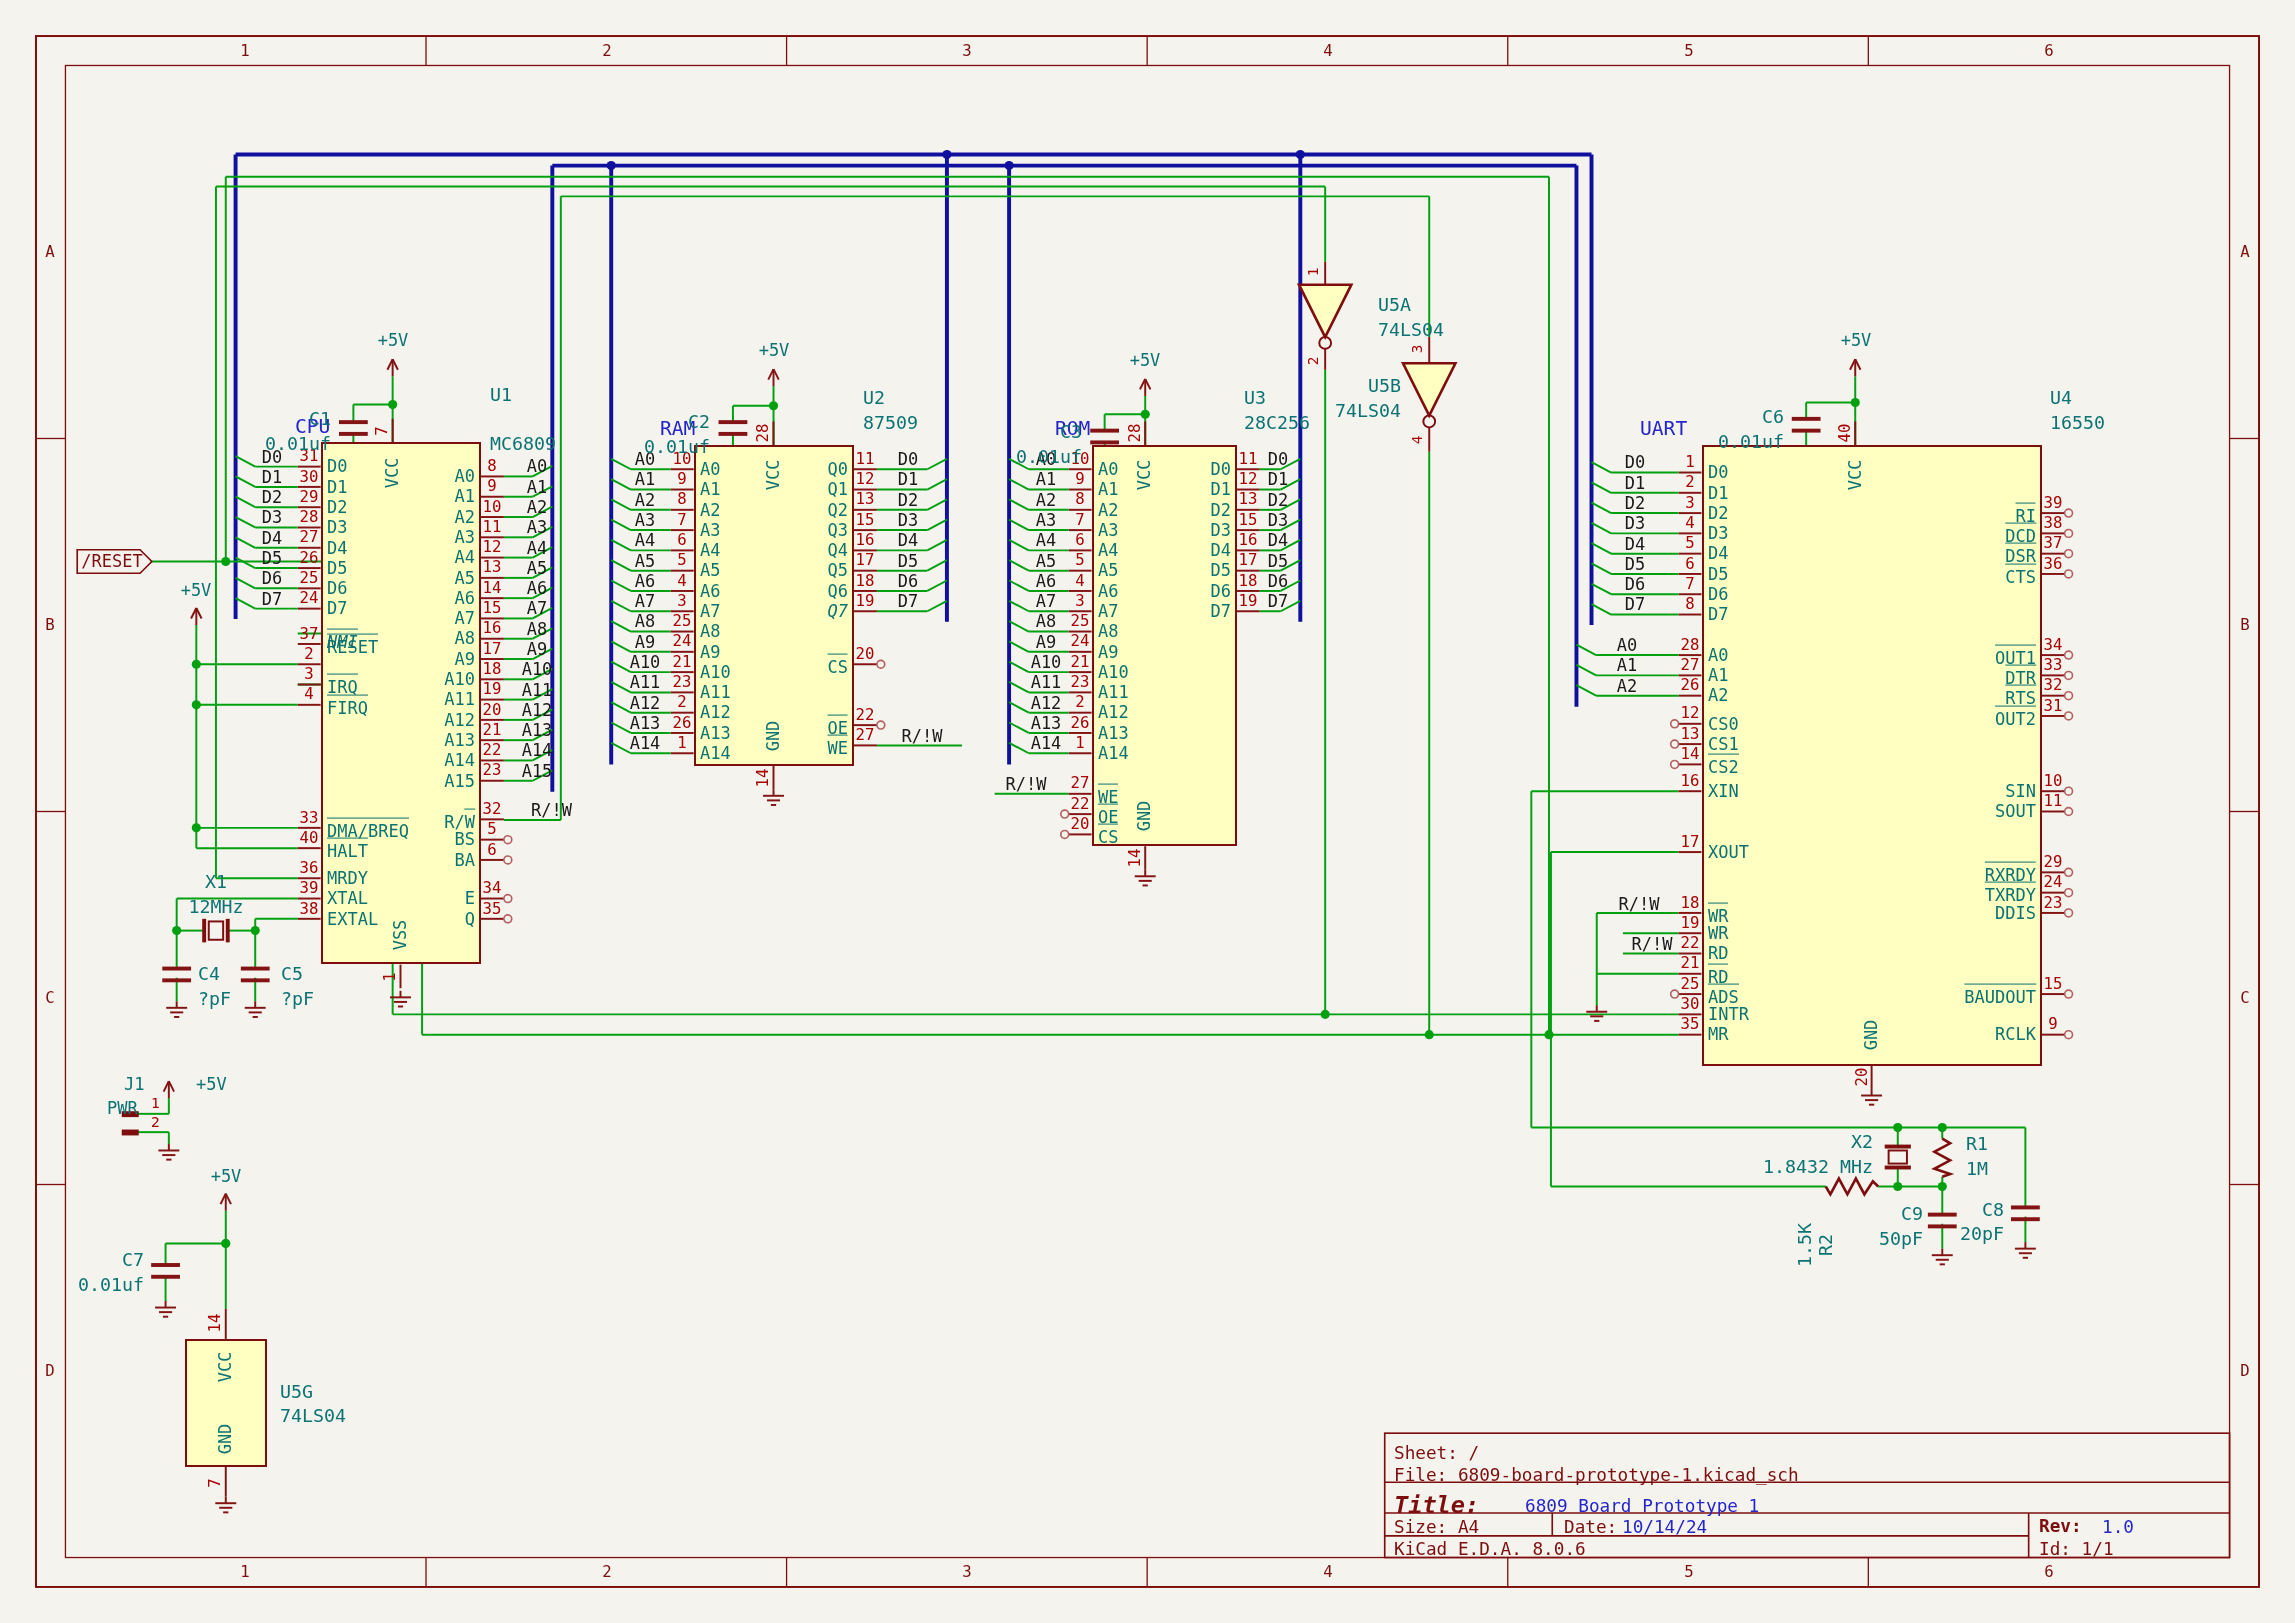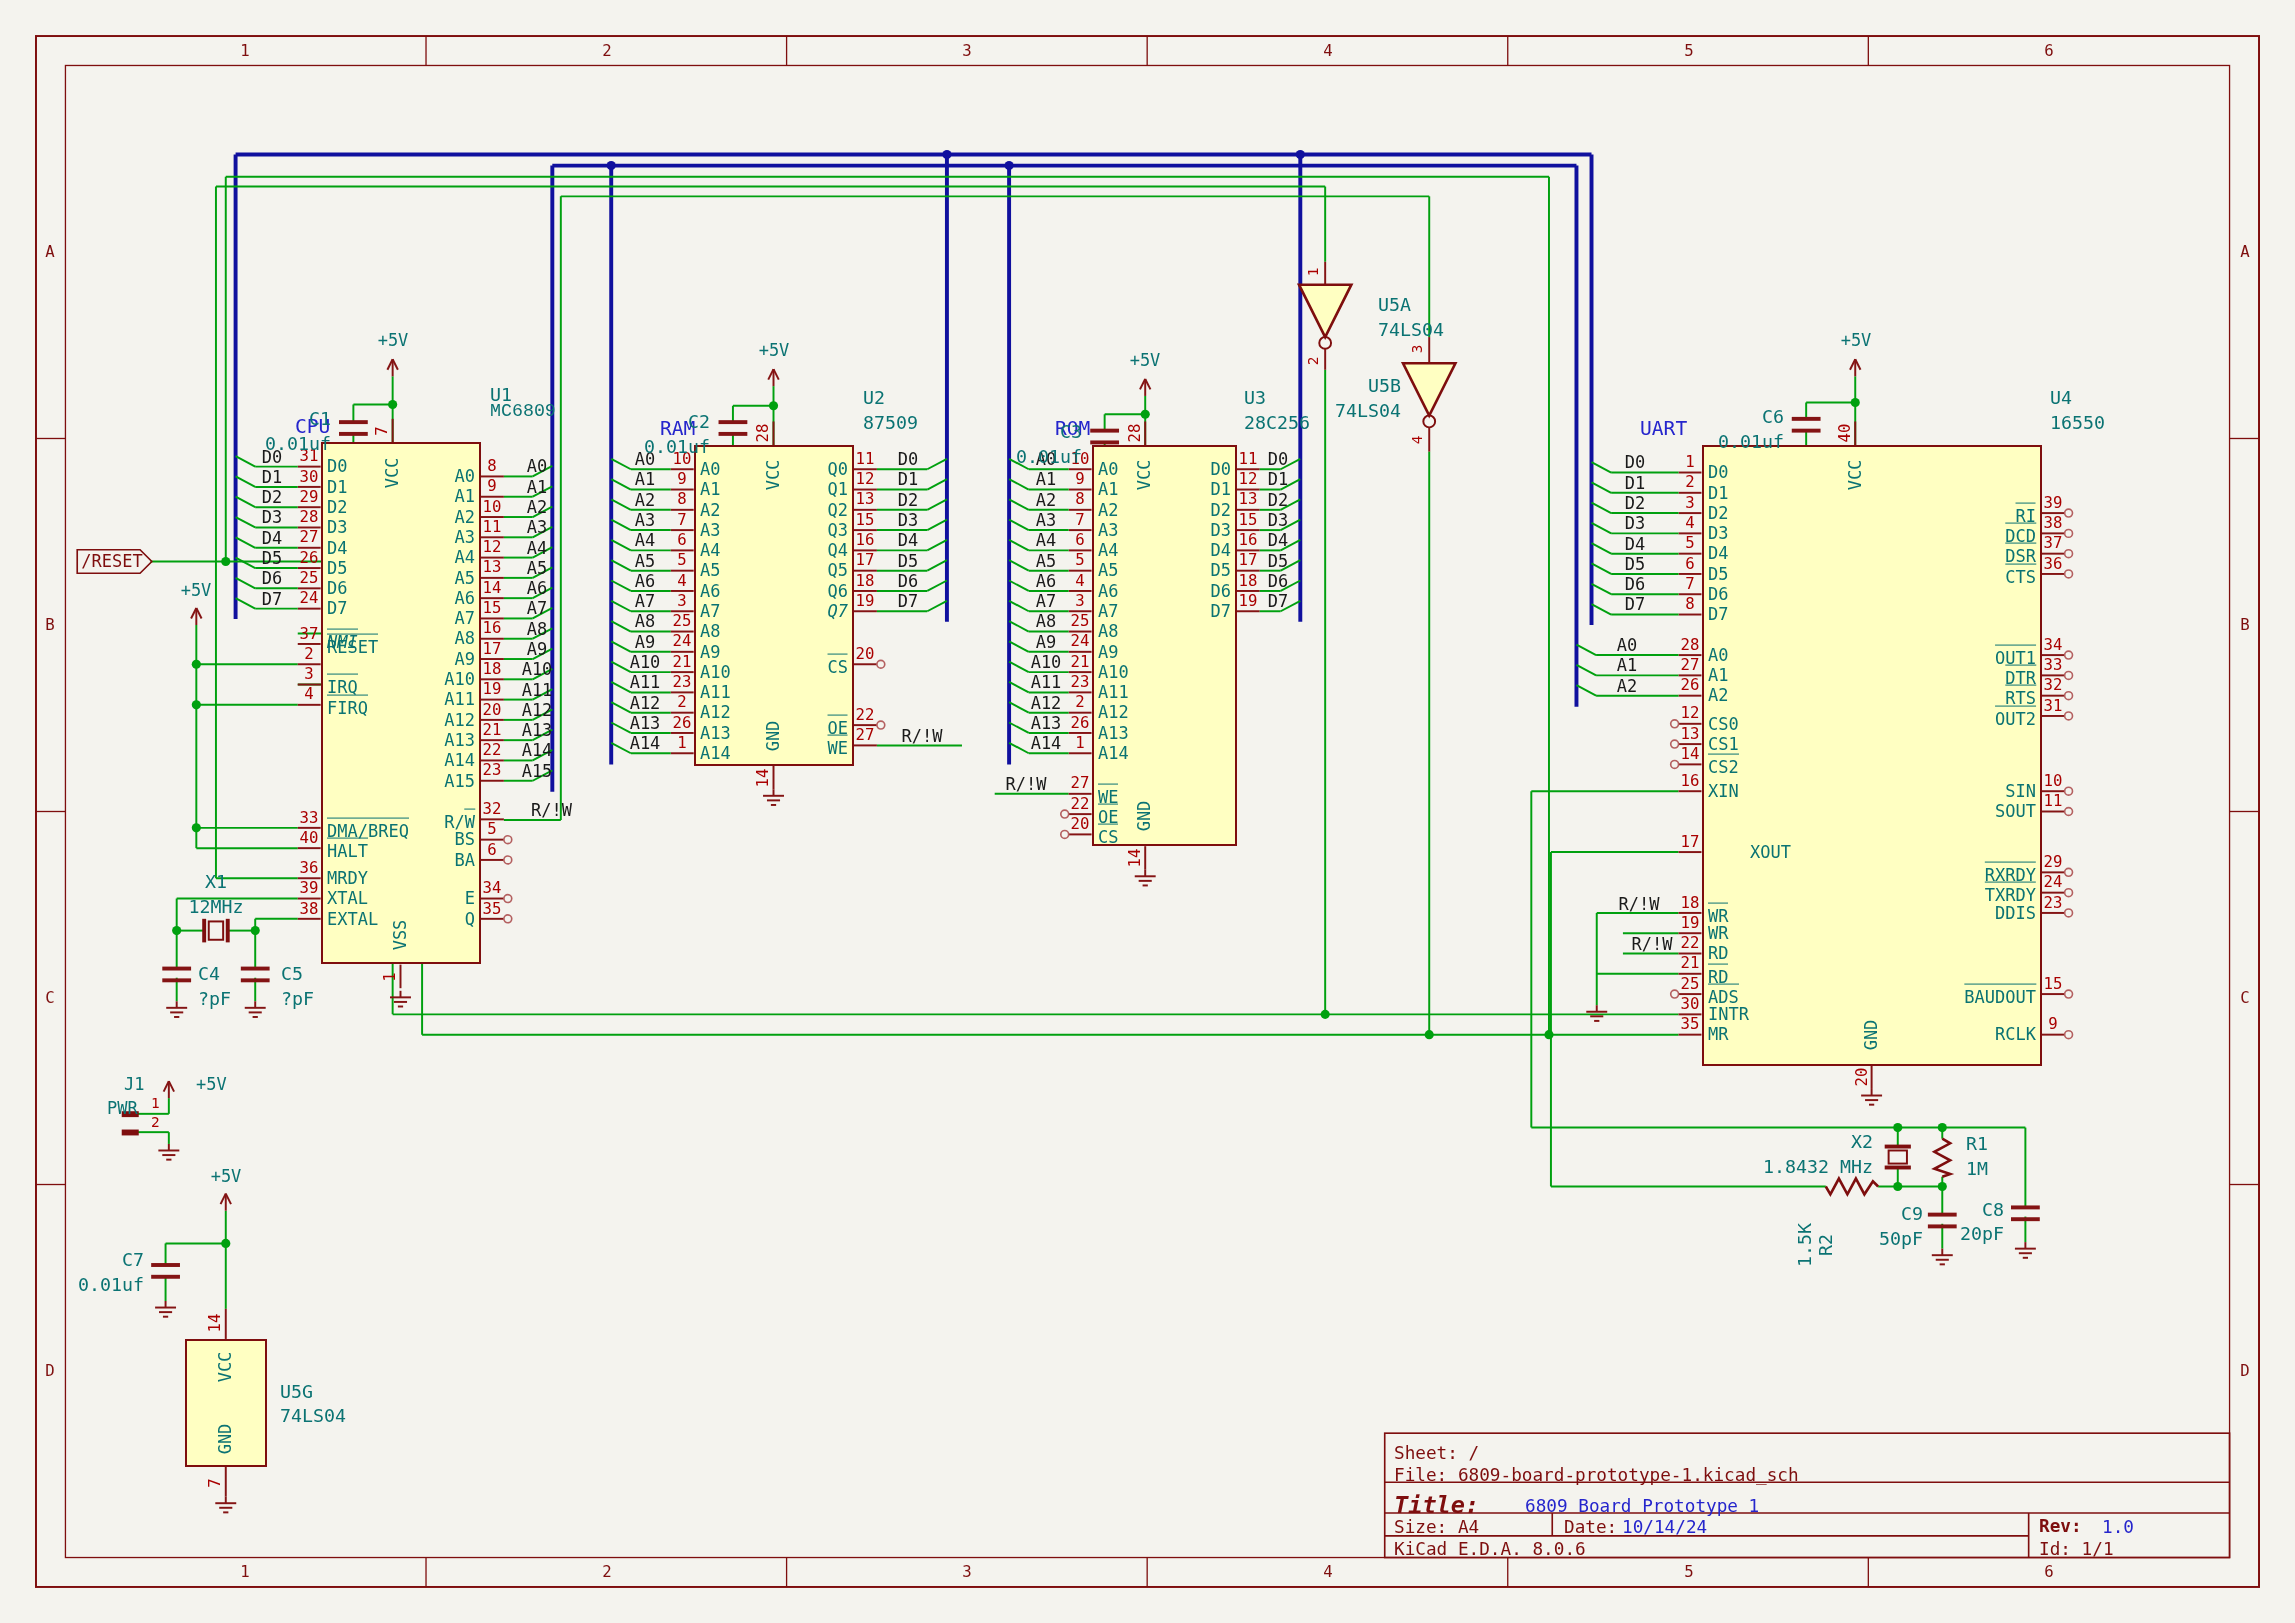--- a/index.html
+++ b/index.html
@@ -653,21 +653,21 @@
   <div class="tb" style="left:1394px;top:1517px;">Size: A4</div>
   <div class="tb" style="left:1564px;top:1517px;">Date:</div>
   <div class="tb" style="left:1622px;top:1517px;color:#2525CC;">10/14/24</div>
   <div class="tb" style="left:2039px;top:1516px;font-weight:bold;">Rev:</div>
   <div class="tb" style="left:2102px;top:1517px;color:#2525CC;">1.0</div>
   <div class="tb" style="left:1394px;top:1539px;">KiCad E.D.A. 8.0.6</div>
   <div class="tb" style="left:2039px;top:1539px;">Id: 1/1</div>
 <div style="position: absolute; left: 321px; top: 442px; width: 160px; height: 522px; background: rgb(255, 255, 194); border: 2.6px solid rgb(126, 14, 14); box-sizing: border-box;"></div>
     <div class="t func" style="left: 295px; top: 427px; transform: translate(0px, -50%);">CPU</div>
     <div class="t ref" style="left: 490px; top: 395px; transform: translate(0px, -50%);">U1</div>
-    <div class="t ref" style="left: 490px; top: 412px; transform: translate(0px, -50%); font-family: Liberation Mono, monospace;">MC6809</div>
+    <div class="t ref" style="left: 490px; top: 444px; transform: translate(0px, -50%);">MC6809</div>
     <div class="t num" style="left: 382px; top: 431px; transform: translate(-50%, -50%) rotate(-90deg);">7</div>
     <div class="t nm" style="left: 393px; top: 473px; transform: translate(-50%, -50%) rotate(-90deg);">VCC</div>
     <div class="t num" style="left: 390px; top: 977px; transform: translate(-50%, -50%) rotate(-90deg);">1</div>
     <div class="t nm" style="left: 401px; top: 935px; transform: translate(-50%, -50%) rotate(-90deg);">VSS</div>
     <div class="t num" style="left: 309px; top: 456px; transform: translate(-50%, -50%);">31</div>
     <div class="t nm" style="left: 327px; top: 467px; transform: translate(0px, -50%);">D0</div>
     <div class="t net" style="left: 272px; top: 458px; transform: translate(-50%, -50%);">D0</div>
     <div class="t num" style="left: 309px; top: 477px; transform: translate(-50%, -50%);">30</div>
     <div class="t nm" style="left: 327px; top: 488px; transform: translate(0px, -50%);">D1</div>
     <div class="t net" style="left: 272px; top: 478px; transform: translate(-50%, -50%);">D1</div>
@@ -974,21 +974,21 @@
     <div class="t net" style="left: 1627px; top: 687px; transform: translate(-50%, -50%);">A2</div>
     <div class="t num" style="left: 1690px; top: 713px; transform: translate(-50%, -50%);">12</div>
     <div class="t nm" style="left: 1708px; top: 725px; transform: translate(0px, -50%);">CS0</div>
     <div class="t num" style="left: 1690px; top: 734px; transform: translate(-50%, -50%);">13</div>
     <div class="t nm" style="left: 1708px; top: 745px; transform: translate(0px, -50%);">CS1</div>
     <div class="t num" style="left: 1690px; top: 754px; transform: translate(-50%, -50%);">14</div>
     <div class="t nm" style="left: 1708px; top: 765px; transform: translate(0px, -50%);"><span class="ov">CS2</span></div>
     <div class="t num" style="left: 1690px; top: 781px; transform: translate(-50%, -50%);">16</div>
     <div class="t nm" style="left: 1708px; top: 792px; transform: translate(0px, -50%);">XIN</div>
     <div class="t num" style="left: 1690px; top: 842px; transform: translate(-50%, -50%);">17</div>
-    <div class="t nm" style="left: 1708px; top: 853px; transform: translate(0px, -50%); margin-left: 42px;">XOUT</div>
+    <div class="t nm" style="left: 1708px; top: 853px; transform: translate(0px, -50%);">XOUT</div>
     <div class="t num" style="left: 1690px; top: 903px; transform: translate(-50%, -50%);">18</div>
     <div class="t nm" style="left: 1708px; top: 914px; transform: translate(0px, -50%);"><span class="ov">WR</span></div>
     <div class="t num" style="left: 1690px; top: 923px; transform: translate(-50%, -50%);">19</div>
     <div class="t nm" style="left: 1708px; top: 934px; transform: translate(0px, -50%);">WR</div>
     <div class="t num" style="left: 1690px; top: 943px; transform: translate(-50%, -50%);">22</div>
     <div class="t nm" style="left: 1708px; top: 954px; transform: translate(0px, -50%);">RD</div>
     <div class="t num" style="left: 1690px; top: 963px; transform: translate(-50%, -50%);">21</div>
     <div class="t nm" style="left: 1708px; top: 975px; transform: translate(0px, -50%);"><span class="ov">RD</span></div>
     <div class="t num" style="left: 1690px; top: 984px; transform: translate(-50%, -50%);">25</div>
     <div class="t nm" style="left: 1708px; top: 995px; transform: translate(0px, -50%);"><span class="ov">ADS</span></div>

